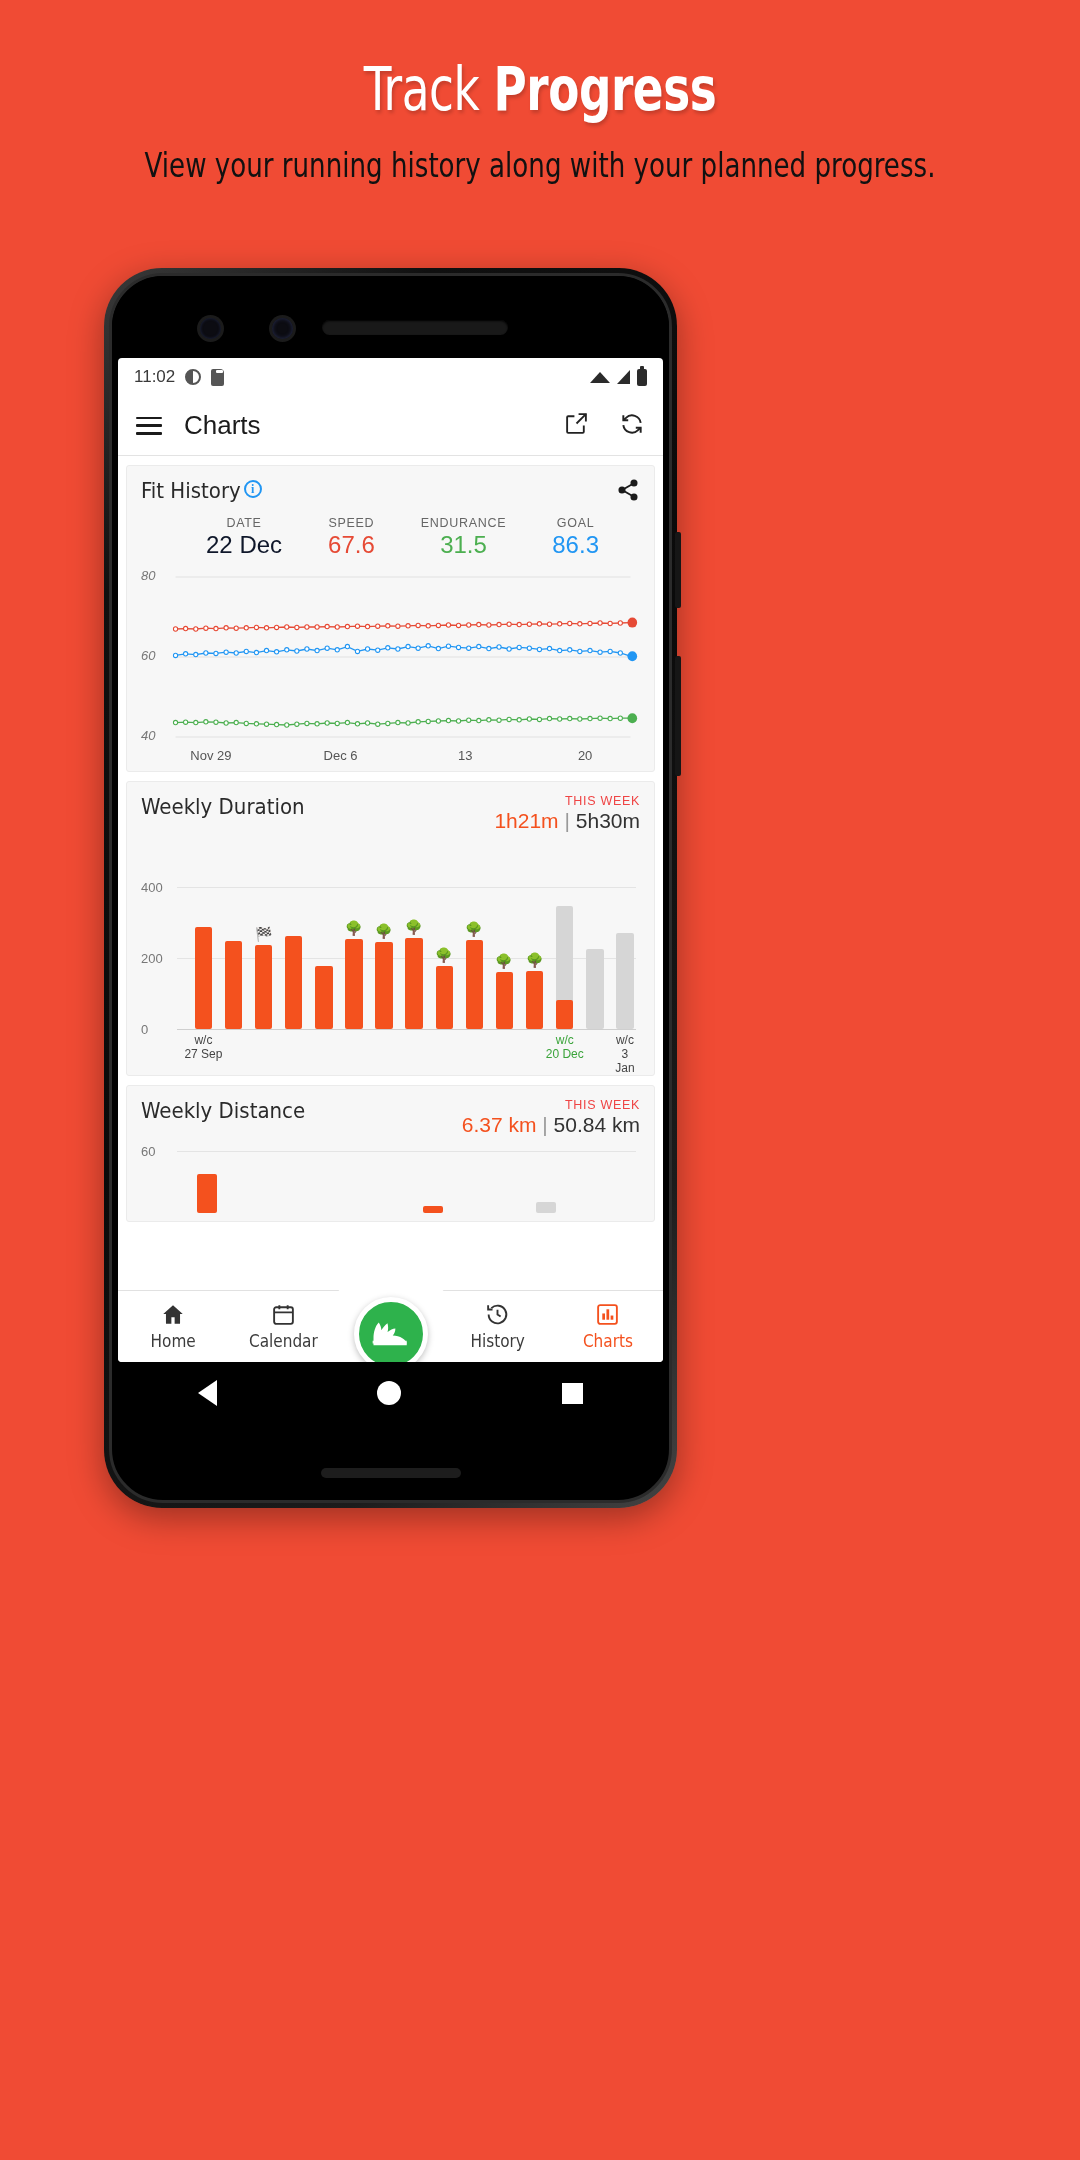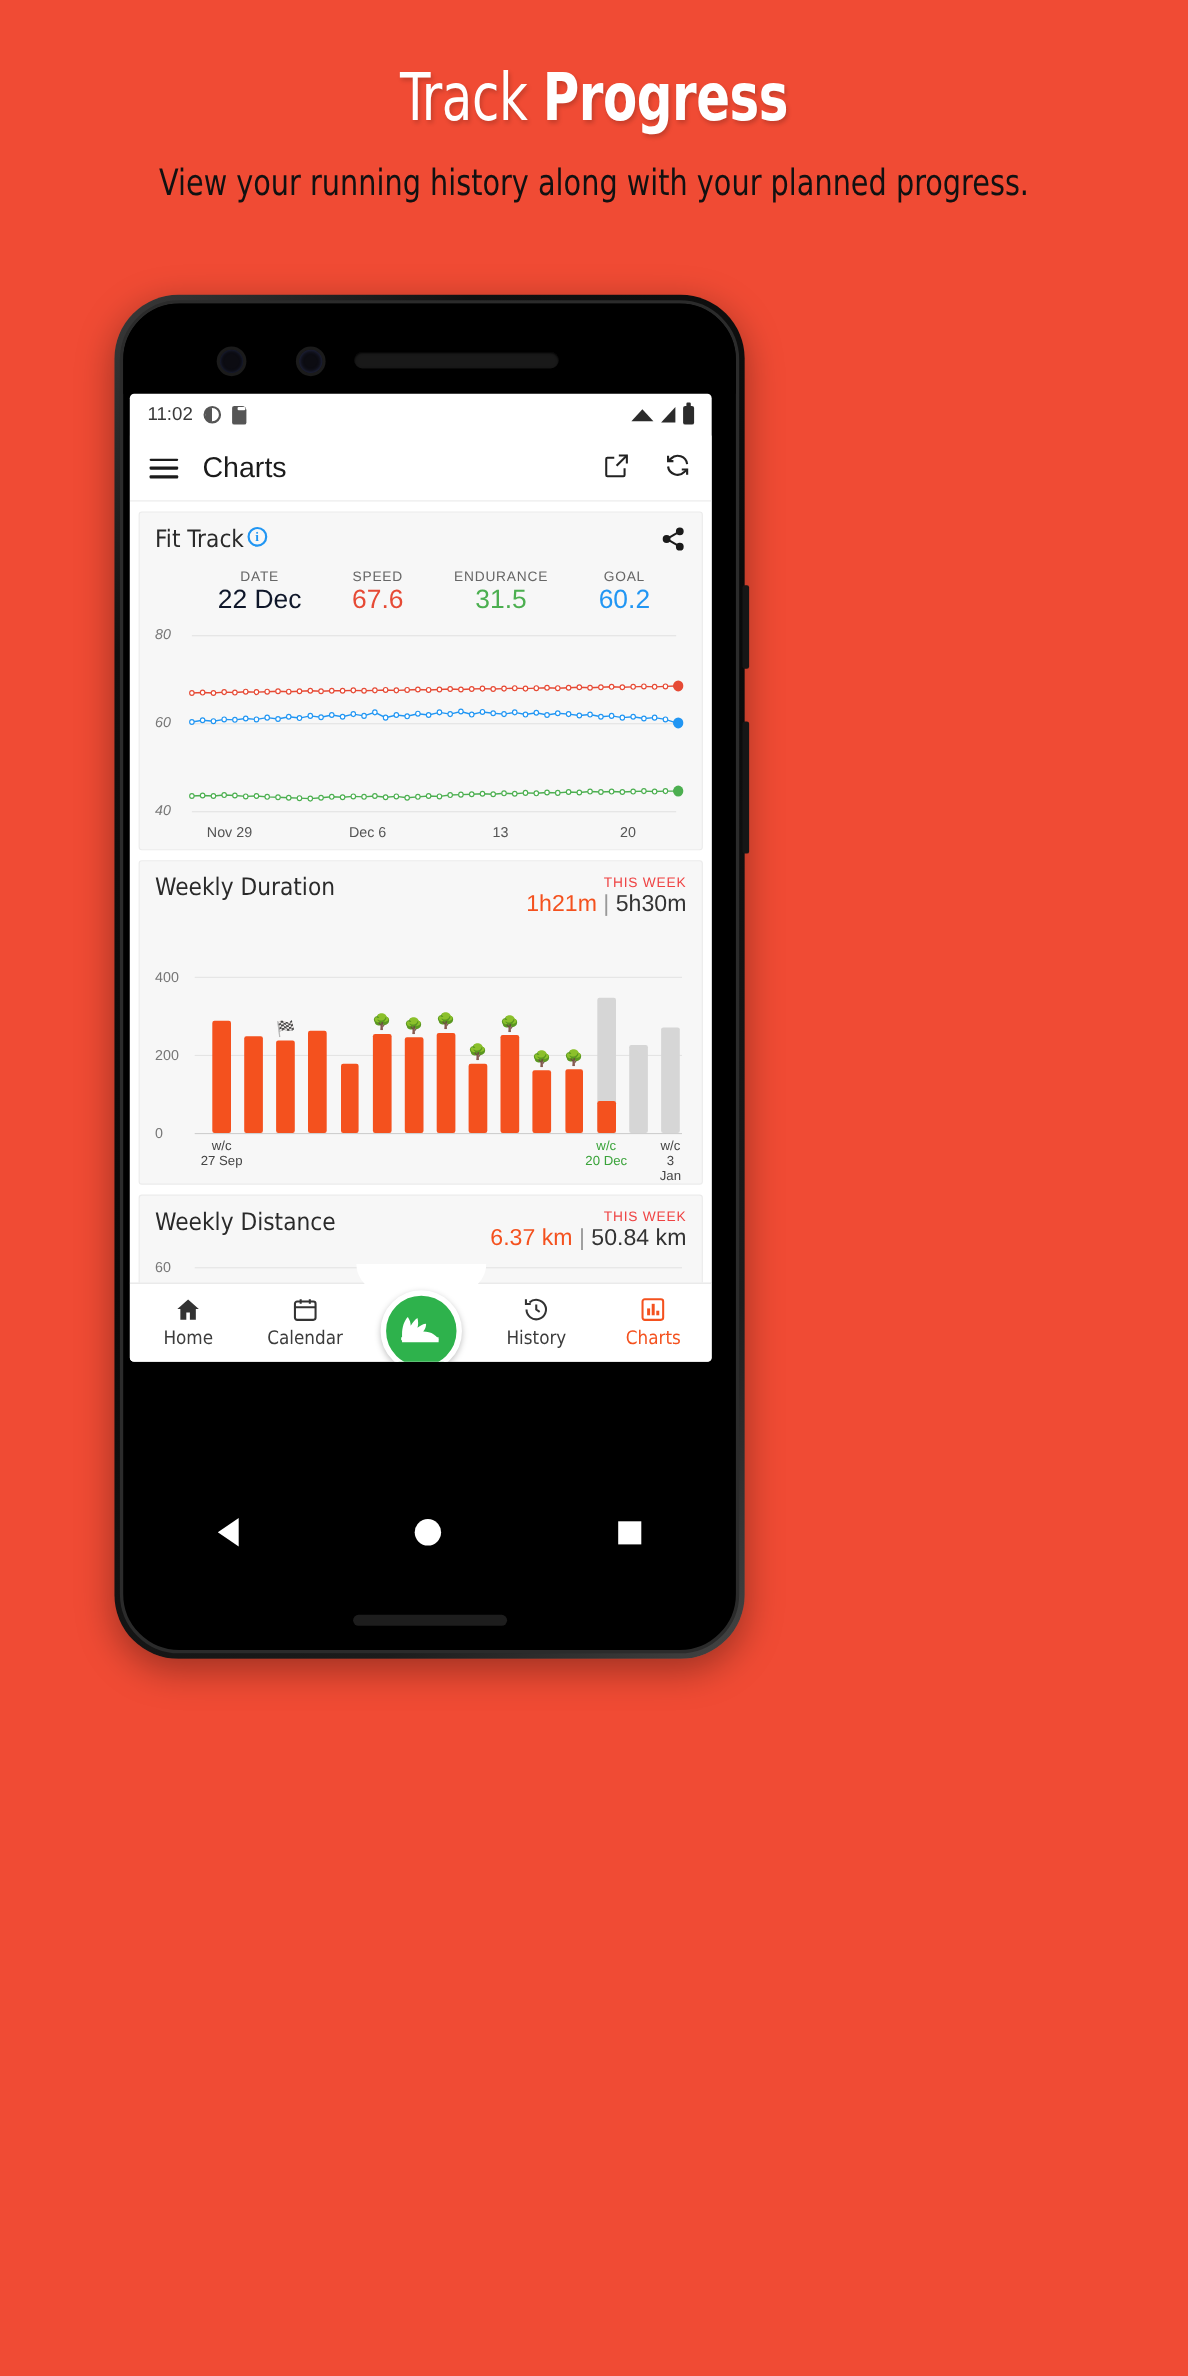--- a/index.html
+++ b/index.html
@@ -43,22 +43,22 @@
   }
   .bezel-top { height: 82px; position: relative; background:#000; }
   .cam1 { position:absolute; left:88px; top:42px; width:21px; height:21px; border-radius:50%;
           background:#0c0c12; box-shadow: 0 0 0 3px #1b1b1b, inset 0 0 3px #222a4a; }
   .cam2 { position:absolute; left:160px; top:42px; width:21px; height:21px; border-radius:50%;
           background:#0c0c12; box-shadow: 0 0 0 3px #1b1b1b, inset 0 0 4px #2a3055; }
   .speaker { position:absolute; left:210px; top:44px; width:186px; height:15px;
              border-radius:8px; background:#191919; box-shadow: inset 0 1px 2px #000; }
 
   .screen {
-    position: absolute; left: 6px; right: 22px; top: 82px;
-    height: 880px; background: #fff; border-radius: 4px; overflow: hidden;
+    position: absolute; left: 6px; right: 6px; top: 82px;
+    height: 1004px; background: #fff; border-radius: 4px; overflow: hidden;
   }
 
   
   .sidebtn1 { position:absolute; right:-4px; top:264px; width:6px; height:76px; background:#161616; border-radius:2px; }
   .sidebtn2 { position:absolute; right:-4px; top:388px; width:6px; height:120px; background:#161616; border-radius:2px; }
 
   
   .statusbar {
     height: 38px; display:flex; align-items:center; padding: 0 16px;
     font-size: 17px; color:#3a3a3a; gap: 10px;
@@ -208,21 +208,21 @@
                 <path d="M20 20v-4.5h-4.5"></path>
             </svg>
           </span>
         </span>
       </div>
 
       <div class="content">
 
         <div class="card">
           <div class="card-head">
-            <div class="card-title"><span>Fit Track</span><span class="info-i">i</span></div>
+            <div class="card-title"><span>Fit History</span><span class="info-i">i</span></div>
             <span class="share-ic">
               <svg width="24" height="24" viewBox="0 0 24 24" fill="none" stroke="#1b1b1b" stroke-width="1.9">
                 <circle cx="18" cy="5" r="2.6" fill="#1b1b1b"></circle>
                   <circle cx="6" cy="12" r="2.6" fill="#1b1b1b"></circle>
                 <circle cx="18" cy="19" r="2.6" fill="#1b1b1b"></circle>
                 <path d="M8.3 10.8l7.4-4.3M8.3 13.2l7.4 4.3"></path>
               </svg>
             </span>
           </div>
 
@@ -234,21 +234,21 @@
             <div class="stat">
               <div class="stat-label">SPEED</div>
               <div class="stat-value" style="color:#E64A35">67.6</div>
             </div>
             <div class="stat">
               <div class="stat-label">ENDURANCE</div>
               <div class="stat-value" style="color:#4CAF50">31.5</div>
             </div>
             <div class="stat">
               <div class="stat-label">GOAL</div>
-              <div class="stat-value" style="color:#2196F3">60.2</div>
+              <div class="stat-value" style="color:#2196F3">86.3</div>
             </div>
           </div>
 
           <div class="linechart" id="linechart"><svg width="100%" height="200" viewBox="0 0 520 200" preserveAspectRatio="none">
                 <line x1="36" y1="174" x2="510" y2="174" stroke="#e0e0e0" stroke-width="1"></line>
                 <line x1="36" y1="94" x2="510" y2="94" stroke="#e0e0e0" stroke-width="1"></line>
                 <line x1="36" y1="14" x2="510" y2="14" stroke="#e0e0e0" stroke-width="1"></line>
                 <path d="M36.0 66.0 L46.5 65.6 L57.1 66.0 L67.6 65.2 L78.1 65.6 L88.7 64.8 L99.2 65.2 L109.7 64.8 L120.3 64.4 L130.8 64.8 L141.3 64.4 L151.9 64.0 L162.4 64.4 L172.9 64.0 L183.5 64.0 L194.0 63.6 L204.5 64.0 L215.1 63.6 L225.6 63.2 L236.1 63.6 L246.7 63.2 L257.2 62.8 L267.7 63.2 L278.3 62.8 L288.8 62.4 L299.3 62.8 L309.9 62.4 L320.4 62.0 L330.9 62.4 L341.5 62.0 L352.0 61.6 L362.5 62.0 L373.1 61.6 L383.6 61.2 L394.1 61.6 L404.7 61.2 L415.2 60.8 L425.7 61.2 L436.3 60.8 L446.8 60.4 L457.3 60.8 L467.9 60.4 L478.4 60.0 L488.9 60.4 L499.5 60.0 L510.0 59.6" fill="none" stroke="#E64A35" stroke-width="1.3"></path>
                 <circle cx="36.0" cy="66.0" r="2.2" fill="#fff" stroke="#E64A35" stroke-width="1.1"></circle>
                 <circle cx="46.5" cy="65.6" r="2.2" fill="#fff" stroke="#E64A35" stroke-width="1.1"></circle>

